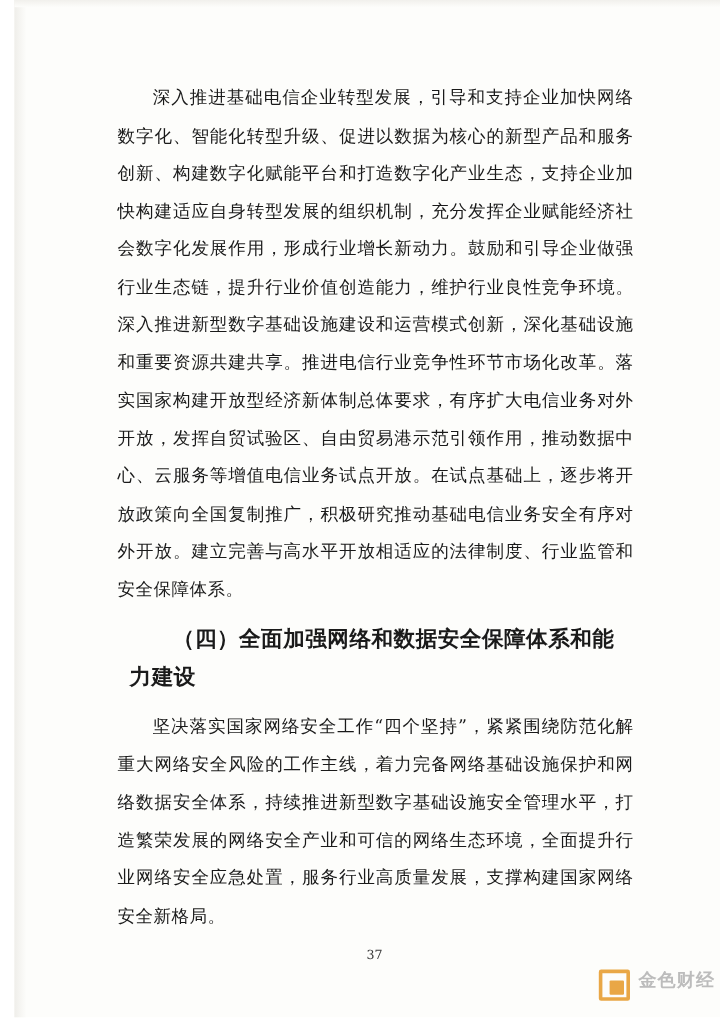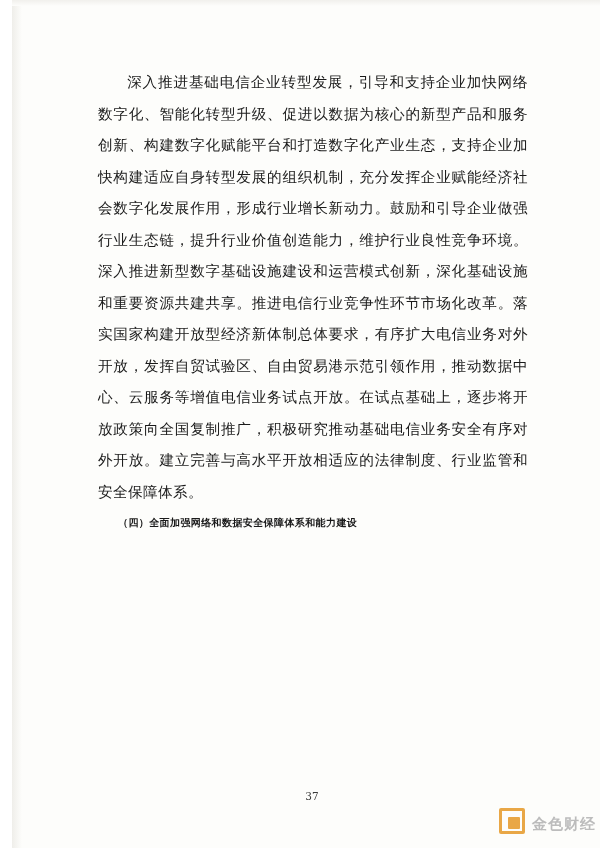--- a/index.html
+++ b/index.html
@@ -32,24 +32,24 @@
   .para {
     font-size: 14.6px;
     line-height: 31.5px;
     text-align: justify;
     text-justify: inter-ideograph;
     letter-spacing: 0.4px;
     margin: 0;
     text-indent: 2em;
   }
   .heading-sub {
-    font-size: 10px;
+    font-size: 18px;
     line-height: 31.5px;
     letter-spacing: 0.4px;
-    margin: 0;
+    margin: 10px;
     text-indent: 2em;
     font-family: "DejaVu Sans", "Liberation Sans", sans-serif;
     font-weight: 600;
   }
   .heading-bold {
     font-size: 15px;
     line-height: 31.5px;
     letter-spacing: 0.4px;
     margin: 0;
     text-indent: 2em;
@@ -64,21 +64,21 @@
     text-align: center;
     font-size: 10.5px;
     color: #3a3a3a;
     font-family: "DejaVu Serif", "Liberation Serif", serif;
   }
   .watermark {
     position: absolute;
     right: 16px;
     bottom: 14px;
     display: flex;
-    align-items: flex-end;
+    align-items: flex-start;
     gap: 7px;
     opacity: 0.95;
   }
   .wm-mark {
     width: 26px;
     height: 26px;
     position: relative;
   }
   .wm-mark .outer {
     position: absolute;
@@ -118,20 +118,21 @@
 </head>
 <body>
 
 <div class="page">
   <div class="scan-edge-left"></div>
   <div class="scan-edge-top"></div>
 
   <div class="content">
     <p class="para">深入推进基础电信企业转型发展，引导和支持企业加快网络数字化、智能化转型升级、促进以数据为核心的新型产品和服务创新、构建数字化赋能平台和打造数字化产业生态，支持企业加快构建适应自身转型发展的组织机制，充分发挥企业赋能经济社会数字化发展作用，形成行业增长新动力。鼓励和引导企业做强行业生态链，提升行业价值创造能力，维护行业良性竞争环境。深入推进新型数字基础设施建设和运营模式创新，深化基础设施和重要资源共建共享。推进电信行业竞争性环节市场化改革。落实国家构建开放型经济新体制总体要求，有序扩大电信业务对外开放，发挥自贸试验区、自由贸易港示范引领作用，推动数据中心、云服务等增值电信业务试点开放。在试点基础上，逐步将开放政策向全国复制推广，积极研究推动基础电信业务安全有序对外开放。建立完善与高水平开放相适应的法律制度、行业监管和安全保障体系。</p>
     <p class="heading-sub">（四）全面加强网络和数据安全保障体系和能力建设</p>
+    <p class="para">坚决落实国家网络安全工作“四个坚持”，紧紧围绕防范化解重大网络安全风险的工作主线，着力完备网络基础设施保护和网络数据安全体系，持续推进新型数字基础设施安全管理水平，打造繁荣发展的网络安全产业和可信的网络生态环境，全面提升行业网络安全应急处置，服务行业高质量发展，支撑构建国家网络安全新格局。</p>
   </div>
 
   <div class="page-number">37</div>
 
   <div class="watermark">
     <div class="wm-mark">
       <div class="outer"></div>
       <div class="inner"></div>
     </div>
     <div class="wm-text">金色财经</div>

